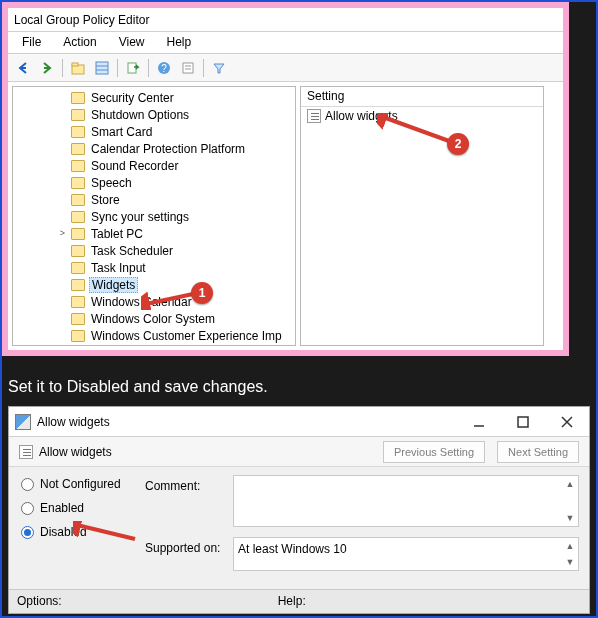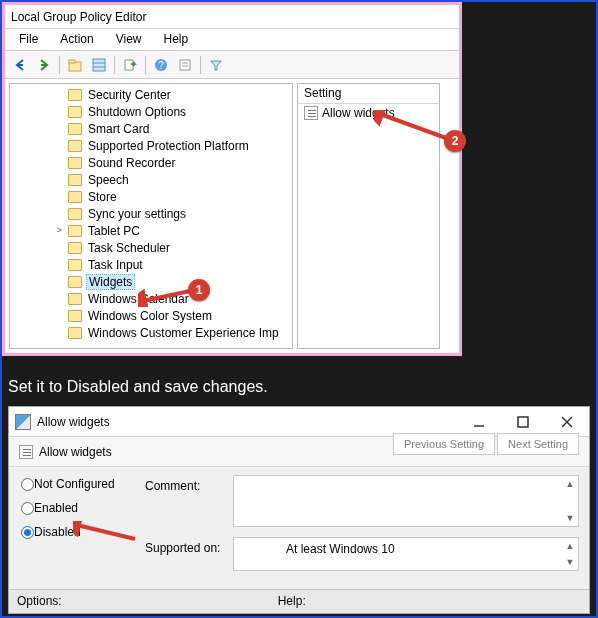--- a/index.html
+++ b/index.html
@@ -15,24 +15,24 @@
     border: 2px solid #1e4ed6;
     width: 598px;
     height: 618px;
     position: relative;
     background: #1b1b1b;
   }
   
   .gpedit-window {
     position: absolute;
     left: 0; top: 0;
-    width: 460px;
+    width: 567px;
     height: 354px;
     background: #fff;
-    border: 3px solid #f9a8d4;
+    border: 6px solid #f9a8d4;
   }
   .title-bar {
     height: 24px;
     line-height: 24px;
     padding-left: 6px;
     border-bottom: 1px solid #d0d0d0;
     background: #fff;
     font-size: 12px;
   }
   .menu-bar {
@@ -196,43 +196,43 @@
   }
   .ww-subhdr {
     height: 30px;
     padding-left:10px;
     display:flex; align-items:center;
     border-bottom:1px solid #d8d8d8;
     background:#f6f6f6;
   }
   .ww-nav-btns {
     position:absolute;
-    right:10px; top:26px;
-    display:flex; gap:2px;
+    right:10px; top:34px;
+    display:flex; gap:12px;
   }
   .ww-btn {
     height:22px;
     padding:0 10px;
     background:#fdfdfd;
     border:1px solid #c9c9c9;
     color:#7e7e7e;
     font-size:11px;
     display:flex; align-items:center;
   }
   .ww-body {
     display:flex;
     position:relative;
     padding: 8px 10px 0 12px;
   }
   .ww-radios {
     width: 124px;
     display:flex; flex-direction:column; gap:10px;
     padding-top:2px;
   }
-  .radio-row { display:flex; align-items:center; gap:0; font-size:12px;}
+  .radio-row { display:flex; align-items:center; gap:6px; font-size:12px;}
   .radio {
     width:13px; height:13px; border-radius:50%;
     border:1px solid #6a6a6a; background:#fff;
     display:flex; align-items:center; justify-content:center;
   }
   .radio.checked { border-color:#1f71d4; }
   .radio.checked::after {
     content:""; width:7px; height:7px; border-radius:50%; background:#1f71d4;
   }
   .ww-right {
@@ -345,21 +345,21 @@
             <li class="tree-row">
               <span class="folder-ico"></span>
               <span class="tree-label">Shutdown Options</span>
             </li>
             <li class="tree-row">
               <span class="folder-ico"></span>
               <span class="tree-label">Smart Card</span>
             </li>
             <li class="tree-row">
               <span class="folder-ico"></span>
-              <span class="tree-label">Supported Protection Platform</span>
+              <span class="tree-label">Calendar Protection Platform</span>
             </li>
             <li class="tree-row">
               <span class="folder-ico"></span>
               <span class="tree-label">Sound Recorder</span>
             </li>
             <li class="tree-row">
               <span class="folder-ico"></span>
               <span class="tree-label">Speech</span>
             </li>
             <li class="tree-row">
@@ -497,21 +497,21 @@
           <div class="ww-field-label">Comment:</div>
           <div class="ww-textarea">
             <span style="padding:4px; display:block;"></span>
             <div class="scroll-up">▲</div>
             <div class="scroll-dn">▼</div>
           </div>
         </div>
         <div class="ww-field-row">
           <div class="ww-field-label">Supported on:</div>
           <div class="ww-textarea short">
-            <span style="padding:4px; display:block;margin-left:48px;">At least Windows 10</span>
+            <span style="padding:4px; display:block;">At least Windows 10</span>
             <div class="scroll-up">▲</div>
             <div class="scroll-dn">▼</div>
           </div>
         </div>
       </div>
     </div>
 
     <div class="ww-footer">
       <div>Options:</div>
       <div class="help">Help:</div>

